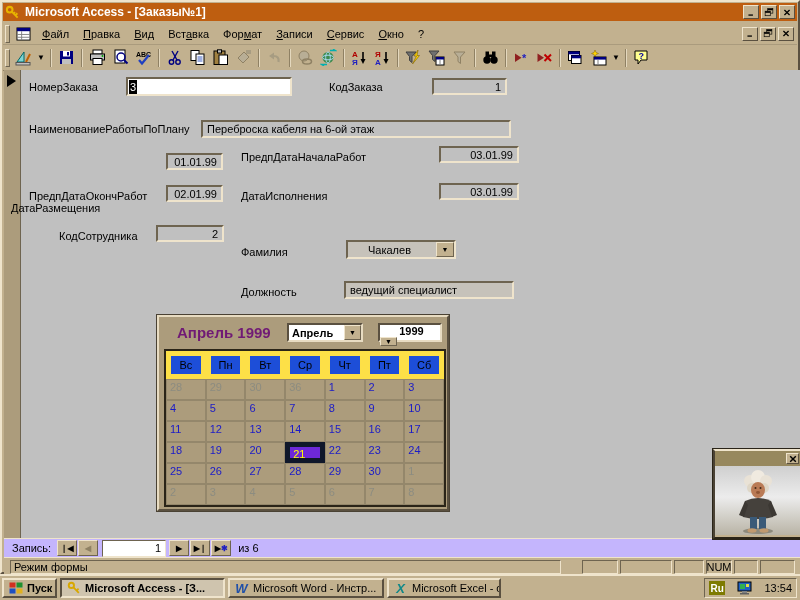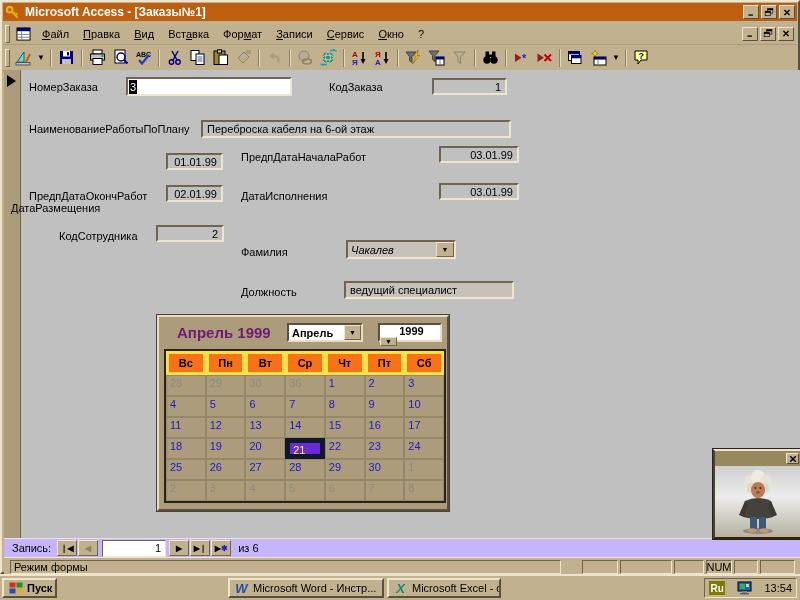--- a/index.html
+++ b/index.html
@@ -37,38 +37,38 @@
   .tbsep{width:1px;height:18px;background:#8F8164;border-right:1px solid #E4D8BE;margin:0 3px;}
   
   #formarea{position:absolute;left:2px;top:68px;width:796px;height:468px;background:#C0C0C0;}
   #recsel{position:absolute;left:0;top:0;width:16px;height:100%;background:#AC9C7C;
     border-right:1px solid #6E6450;}
   #recsel .tri{position:absolute;left:3px;top:5px;width:0;height:0;
     border-left:9px solid #000;border-top:6px solid transparent;border-bottom:6px solid transparent;}
   
   .combo{position:absolute;background:#C6C2BA;border:2px solid;border-color:#6E6450 #EFE4CC #EFE4CC #6E6450;
     display:flex;align-items:center;box-sizing:border-box;font-size:11px;}
-  .combo .cv{flex:1;padding-left:3px;font-style:italic;}
+  .combo .cv{flex:1;padding-left:20px;}
   .combo .cbtn{width:16px;align-self:stretch;background:#C2B18F;border:1px solid;
     border-color:#EFE4CC #6E6450 #6E6450 #EFE4CC;font-size:7px;display:flex;align-items:center;justify-content:center;}
   
   .selchar{background:#000;color:#fff;font-size:11px;padding:1px 1px;line-height:12px;}
   
   #calendar{position:absolute;left:153px;top:245px;width:292px;height:196px;background:#AC9C7C;
     border:2px solid;border-color:#E8DCC2 #5A5040 #5A5040 #E8DCC2;outline:1px solid #4A4234;box-sizing:border-box;}
   #cal-title{position:absolute;left:18px;top:7px;font-size:15px;font-weight:bold;color:#701a75;}
   .calcombo{position:absolute;top:6px;height:19px;background:#fff;border:2px solid;
     border-color:#5A5040 #E8DCC2 #E8DCC2 #5A5040;display:flex;align-items:center;box-sizing:border-box;}
   .calcombo .cv{flex:1;font-size:11px;font-weight:bold;padding-left:3px;}
   .calcombo .cbtn{width:15px;align-self:stretch;background:#C2B18F;border:1px solid;
     border-color:#EFE4CC #6E6450 #6E6450 #EFE4CC;font-size:7px;display:flex;align-items:center;justify-content:center;}
   #cal-grid{position:absolute;left:5px;top:32px;width:278px;border:2px solid #2A2418;
     display:grid;grid-template-columns:repeat(7,1fr);}
-  .cal-h{height:18px;font-size:11px;font-weight:bold;display:flex;align-items:center;justify-content:center;
-    border:3px solid #fde047;background:#f97316;}
+  .cal-h{height:18px;font-size:11px;font-weight:normal;display:flex;align-items:center;justify-content:center;
+    border:5px solid #fde047;background:#1d4ed8;}
   .cal-c{height:21px;font-size:11px;color:#1A1AC8;padding:1px 0 0 3px;box-sizing:border-box;
     border:1px solid #94876B;background:#AC9C7C;}
   .cal-c.muted{color:#8C8C80;}
   .cal-c.selected{background:#6d28d9;color:#FFFF00;border:5px solid #0f172a;}
   
   #recnav{position:absolute;left:2px;top:536px;width:796px;height:18px;background:#c4b5fd;
     border-top:1px solid #EFE4CC;display:flex;align-items:center;font-size:11px;}
   #recnav .rlabel{margin:0 6px 0 8px;}
   .navbtn{width:20px;height:16px;background:#C2B18F;border:1px solid;
     border-color:#EFE4CC #6E6450 #6E6450 #EFE4CC;font-size:8px;font-weight:bold;
@@ -500,20 +500,29 @@
       <span class="ticon">
         <svg width="14" height="12" viewBox="0 0 14 12">
             <rect x="0.5" y="0.5" width="6" height="5" fill="#D03020"></rect>
             <rect x="7.5" y="0.5" width="6" height="5" fill="#209030"></rect>
             <rect x="0.5" y="6.5" width="6" height="5" fill="#2050C0"></rect>
             <rect x="7.5" y="6.5" width="6" height="5" fill="#E0B020"></rect>
           </svg>
       </span>
       <span>Пуск</span>
     </button>
+    <button class="task active" style="left:60px;width:165px;">
+      <span class="ticon">
+        <svg width="14" height="14" viewBox="0 0 16 16">
+            <circle cx="5" cy="5" r="3" fill="none" stroke="#D8A800" stroke-width="2.2"></circle>
+            <path d="M7.4 7.4 L13.5 13.5 M11 11 l2.2 -2.2" stroke="#D8A800" stroke-width="2"></path>
+          </svg>
+      </span>
+      <span>Microsoft Access - [З...</span>
+    </button>
     <button class="task" style="left:228px;width:156px;">
       <span class="ticon" style="color:#2050A8;font-weight:bold;font-size:13px;font-style:italic;">W</span>
       <span>Microsoft Word - Инстр...</span>
     </button>
     <button class="task" style="left:387px;width:114px;">
       <span class="ticon" style="color:#108888;font-weight:bold;font-size:13px;font-style:italic;">X</span>
       <span>Microsoft Excel - описа...</span>
     </button>
     <span id="tray">
       <span id="lang">Ru</span>

